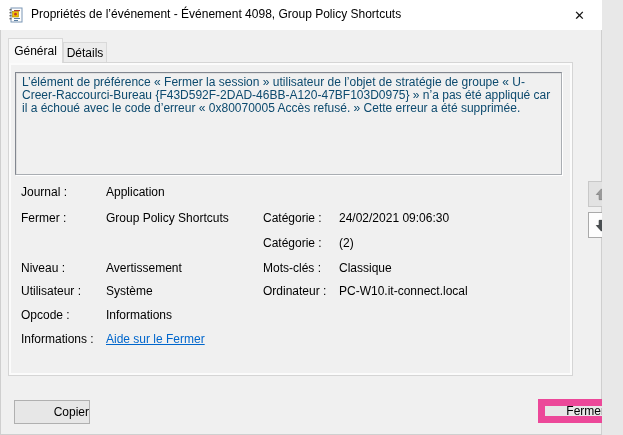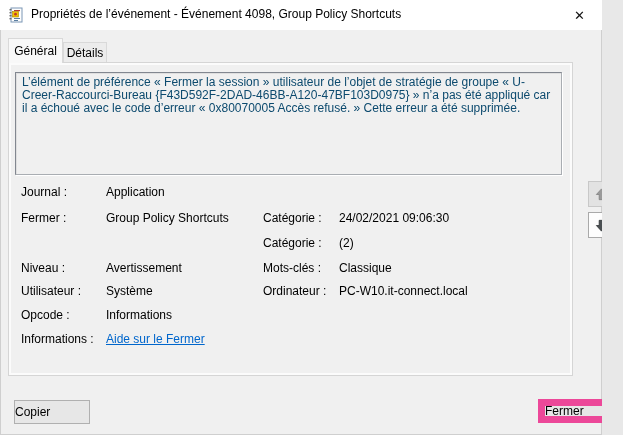--- a/index.html
+++ b/index.html
@@ -38,21 +38,21 @@
   .lcol{left:12px;width:240px;}
   .lcol .val{position:absolute;left:85px;top:0;}
   .rcol{left:254px;width:300px;}
   .rcol .val{position:absolute;left:76px;top:0;}
   .link{color:#0066cc;text-decoration:underline;cursor:pointer;}
   
   .nav-btn{position:absolute;width:27px;height:26px;display:flex;align-items:center;justify-content:center;}
   .nav-up{left:588px;top:181px;background:#e2e2e2;border:1px solid #c8c8c8;}
   .nav-down{left:588px;top:212px;background:#fdfdfd;border:1px solid #a9a9a9;}
   
-  .btn{position:absolute;height:24px;background:#e7e7e7;border:1px solid #b0b0b0;font-size:12px;color:#000;display:flex;align-items:center;justify-content:flex-start;}
+  .btn{position:absolute;height:24px;background:#e7e7e7;border:1px solid #b0b0b0;font-size:12px;color:#000;display:flex;align-items:center;justify-content:flex-end;}
   .btn-copy{left:14px;top:400px;width:76px;}
   .btn-close{left:538px;top:399px;width:74px;border:7px solid #ec4899;}
 </style>
 </head>
 <body>
 
 <div id="dialog">
 
   <div class="titlebar">
     <svg class="title-icon" viewBox="0 0 16 16">

